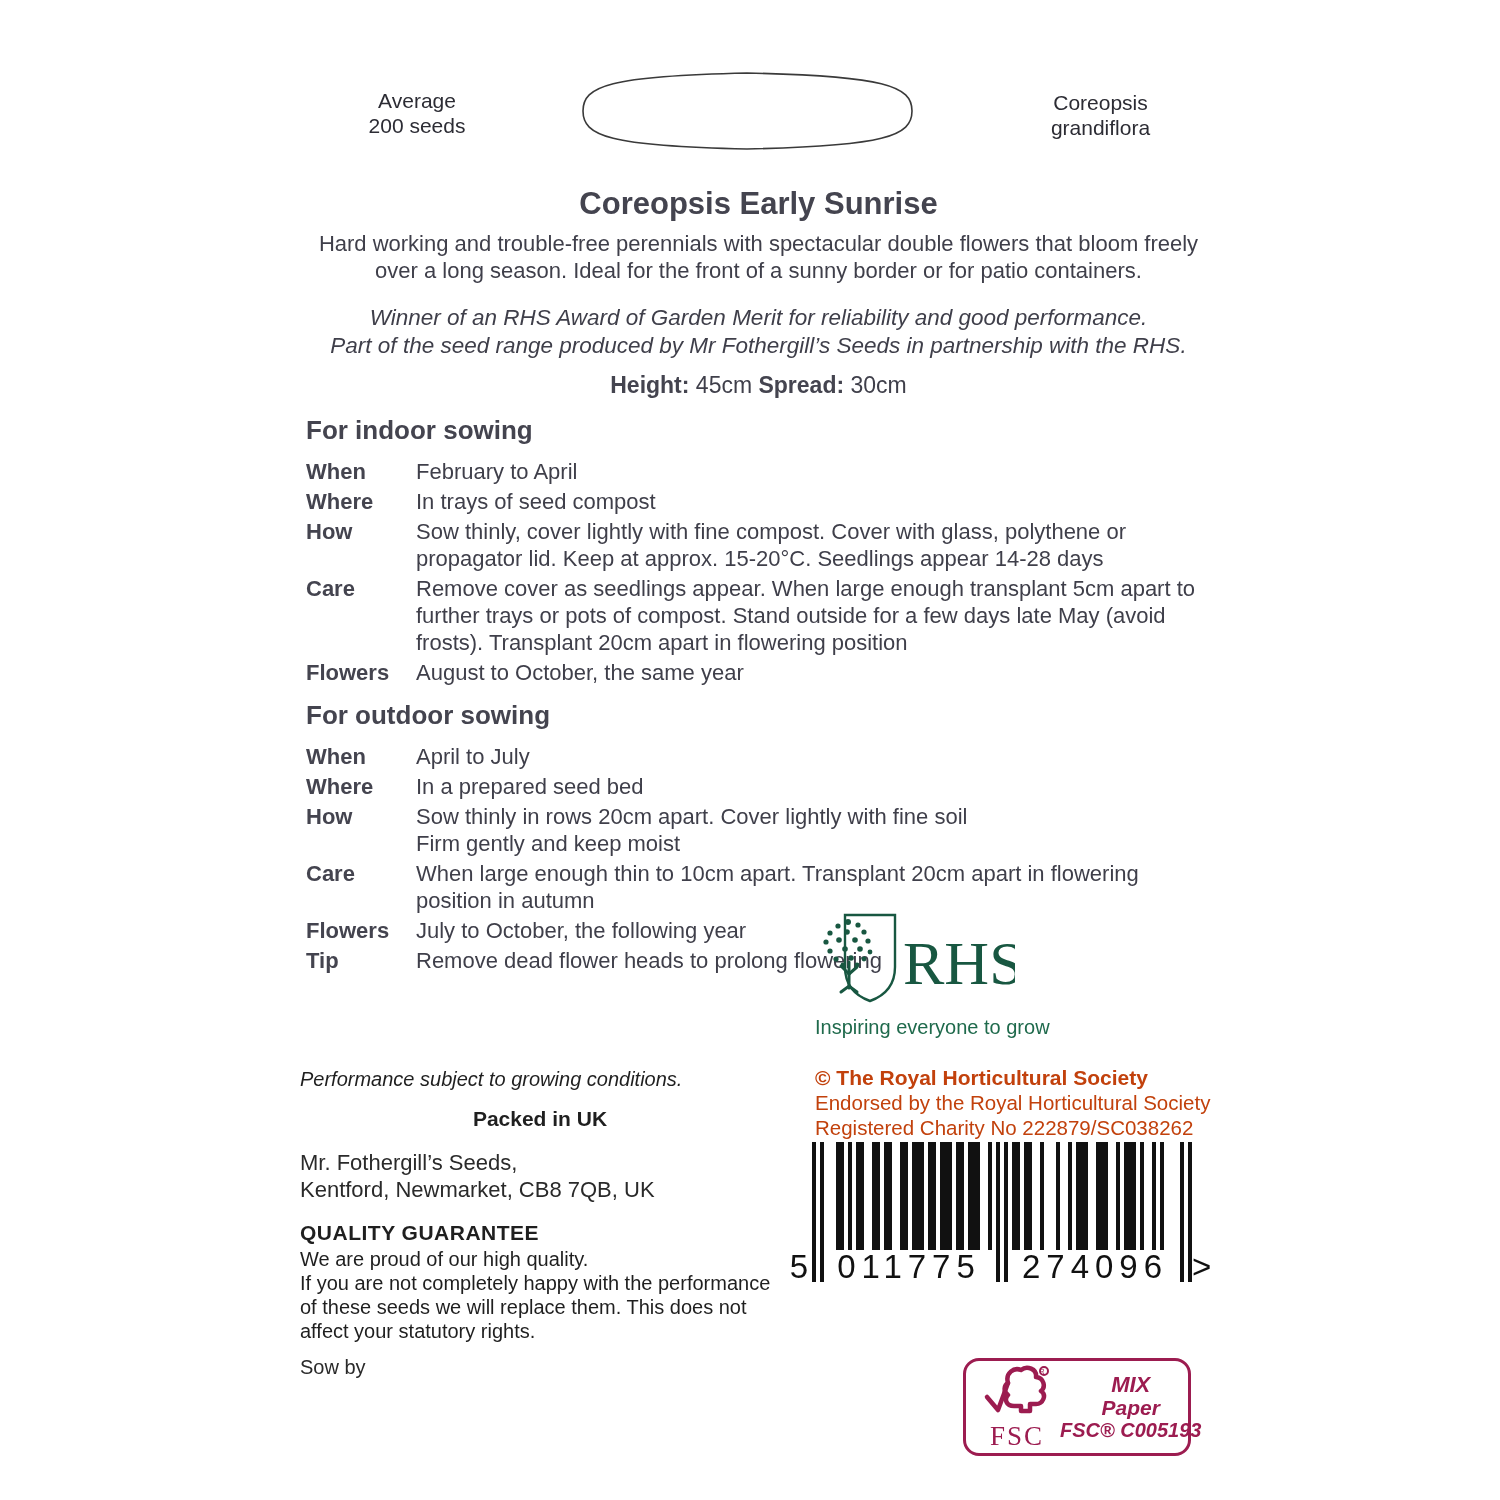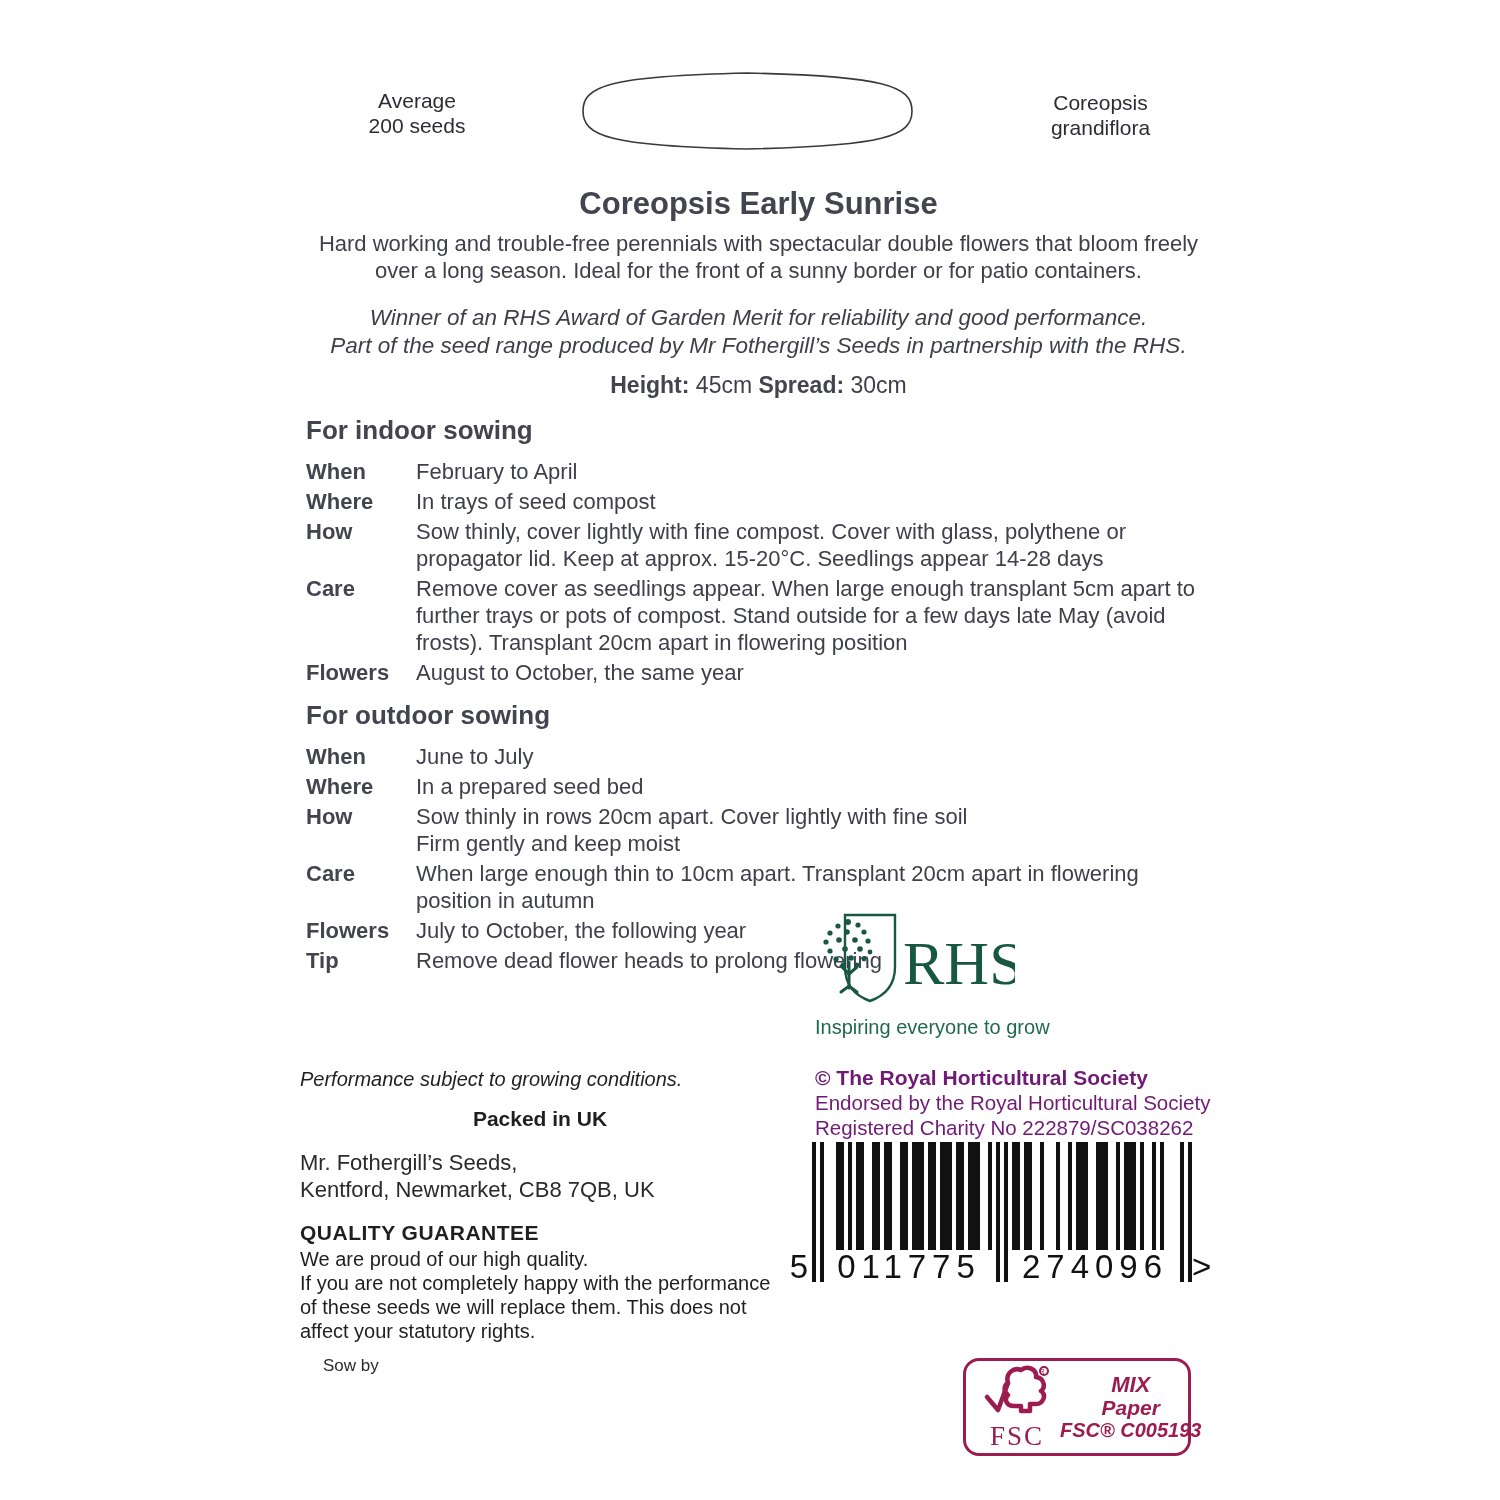--- a/index.html
+++ b/index.html
@@ -23,21 +23,21 @@
   .dims{font-size:23px;text-align:center;margin:0 0 16px 0;}
   .dims b{color:#44444f;}
   h2.sect{font-size:26px;font-weight:bold;color:#44444f;margin:14px 0 12px 0;}
   .row{display:flex;margin:0 0 3px 0;}
   .lbl{flex:0 0 110px;font-weight:bold;font-size:22px;line-height:27px;color:#44444f;}
   .val{flex:1;font-size:22px;line-height:27px;white-space:pre-line;}
 
   
   .rhs-block{left:815px;top:912px;width:420px;}
   .rhs-tagline{color:#1f6a4c;font-size:20px;margin-top:4px;}
-  .rhs-legal{margin-top:26px;color:#701a75;font-size:20.5px;line-height:25px;}
+  .rhs-legal{margin-top:26px;color:#c2410c;font-size:20.5px;line-height:25px;}
   .rhs-legal .c1{font-weight:bold;font-size:21px;}
 
   
   .pub-block{left:300px;top:1068px;width:480px;color:#1f1f1f;}
   .perf{font-style:italic;font-size:20px;margin:0;}
   .packed{font-weight:bold;font-size:21px;margin:16px 0 0 0;text-align:center;}
   .addr{font-size:22px;line-height:27px;margin:18px 0 0 0;color:#2a2a2a;}
   .qg-head{font-weight:bold;font-size:21px;margin:18px 0 0 0;letter-spacing:.5px;}
   .qg-body{font-size:20px;line-height:24px;margin:2px 0 0 0;white-space:pre-line;}
 
@@ -47,21 +47,21 @@
   .bars .m{display:inline-block;width:4px;height:108px;vertical-align:top;}
   .bars .m.on{background:#111;}
   .bars .m.guard{height:140px;}
   .bc-digit{position:absolute;font-size:33px;color:#111;letter-spacing:6px;text-align:center;top:106px;}
   .bc-lead{left:-34px;width:30px;letter-spacing:0;text-align:right;}
   .bc-g1{left:14px;width:166px;}
   .bc-g2{left:200px;width:166px;}
   .bc-trail{left:380px;width:34px;letter-spacing:0;text-align:left;}
 
   
-  .sow-by{left:300px;top:1356px;font-size:17px;color:#2a2a2a;margin-left:23px;}
+  .sow-by{left:300px;top:1356px;font-size:20px;color:#2a2a2a;}
 
   
   .fsc-box{left:963px;top:1358px;width:228px;height:98px;border:3px solid #9c1c50;border-radius:16px;
            display:flex;align-items:center;padding:2px 8px;box-sizing:border-box;color:#9c1c50;}
   .fsc-left{flex:0 0 86px;text-align:center;}
   .fsc-acr{font-family:"Liberation Serif", serif;font-size:27px;letter-spacing:2px;margin-top:-4px;}
   .fsc-right{flex:1;text-align:center;font-weight:bold;line-height:23px;font-style:italic;}
   .fsc-right .mix{font-size:22px;}
   .fsc-right .paper{font-size:21px;}
   .fsc-right .lic{font-size:20px;white-space:nowrap;}
@@ -120,21 +120,21 @@
     <div class="row">
         <div class="lbl">Flowers</div>
         <div class="val">August to October, the same year</div>
       </div>
   </div>
 
   <h2 class="sect">For outdoor sowing</h2>
   <div>
     <div class="row">
         <div class="lbl">When</div>
-        <div class="val">June to July</div>
+        <div class="val">April to July</div>
       </div>
     <div class="row">
         <div class="lbl">Where</div>
         <div class="val">In a prepared seed bed</div>
       </div>
     <div class="row">
         <div class="lbl">How</div>
         <div class="val">Sow thinly in rows 20cm apart. Cover lightly with fine soil
 Firm gently and keep moist</div>
       </div>

